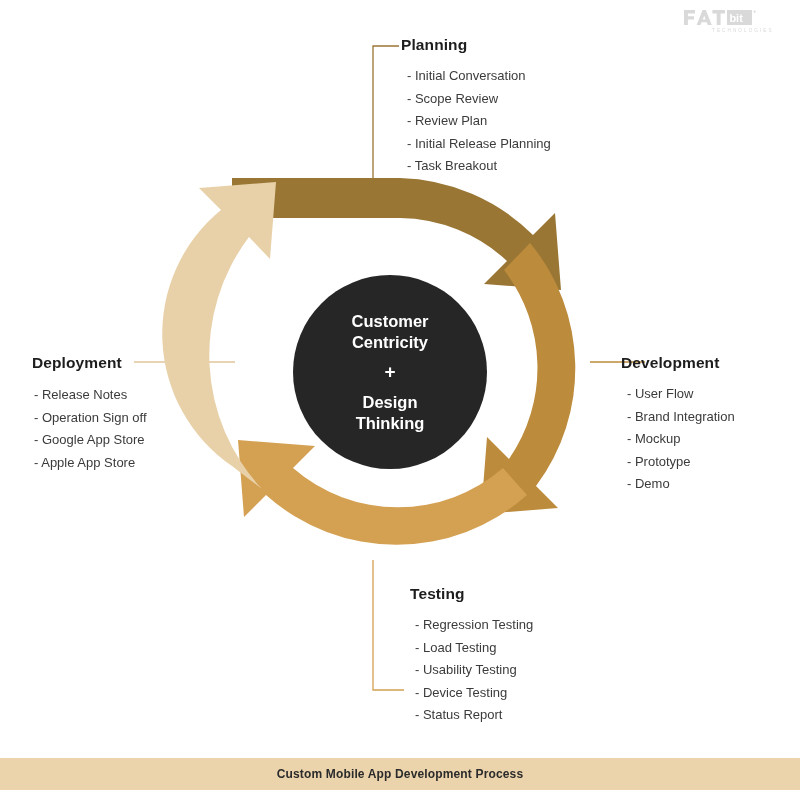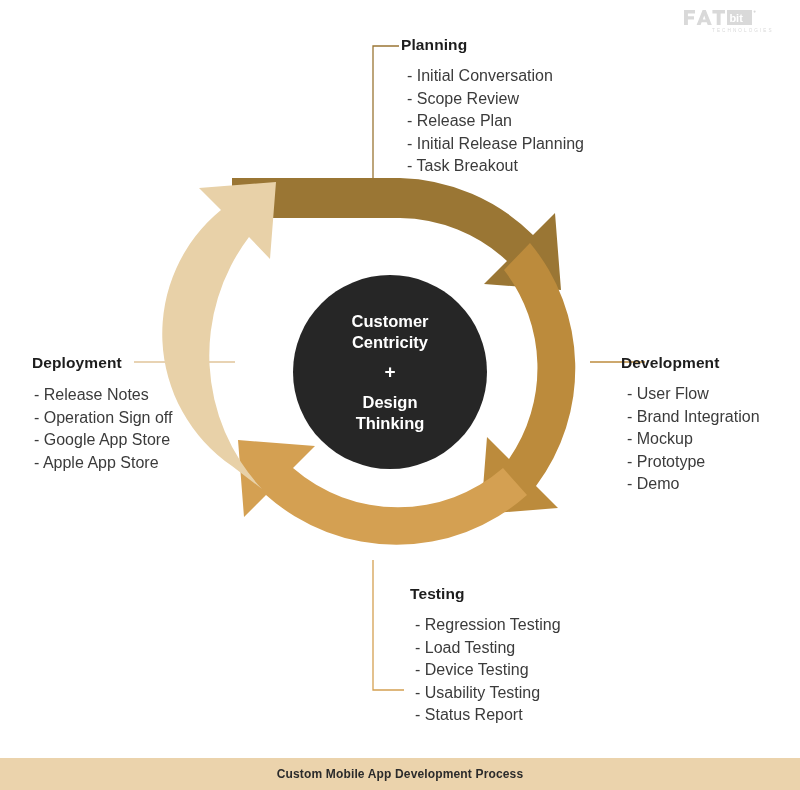--- a/index.html
+++ b/index.html
@@ -50,21 +50,21 @@
     font-weight: bold;
     color: #1d1d1d;
     letter-spacing: .1px;
   }
   .block ul {
     margin: 0;
     padding: 0;
     list-style: none;
   }
   .block li {
-    font-size: 16px;
+    font-size: 13px;
     color: #3b3b3b;
     line-height: 22.6px;
     white-space: nowrap;
   }
 
   #block-planning   { left: 401px; top: 36px; }
   #block-planning li { padding-left: 6px; }
 
   #block-development { left: 621px; top: 354px; }
   #block-development li { padding-left: 6px; }
@@ -200,21 +200,21 @@
     <div class="plus">+</div>
     <div class="ln">Design</div>
     <div class="ln">Thinking</div>
   </div>
 
   <div class="block" id="block-planning">
     <h3>Planning</h3>
     <ul>
       <li>- Initial Conversation</li>
       <li>- Scope Review</li>
-      <li>- Release Plan</li>
+      <li>- Review Plan</li>
       <li>- Initial Release Planning</li>
       <li>- Task Breakout</li>
     </ul>
   </div>
 
   <div class="block" id="block-development">
     <h3>Development</h3>
     <ul>
       <li>- User Flow</li>
       <li>- Brand Integration</li>
@@ -222,22 +222,22 @@
       <li>- Prototype</li>
       <li>- Demo</li>
     </ul>
   </div>
 
   <div class="block" id="block-testing">
     <h3>Testing</h3>
     <ul>
       <li>- Regression Testing</li>
       <li>- Load Testing</li>
+      <li>- Usability Testing</li>
       <li>- Device Testing</li>
-      <li>- Usability Testing</li>
       <li>- Status Report</li>
     </ul>
   </div>
 
   <div class="block" id="block-deployment">
     <h3>Deployment</h3>
     <ul>
       <li>- Release Notes</li>
       <li>- Operation Sign off</li>
       <li>- Google App Store</li>

